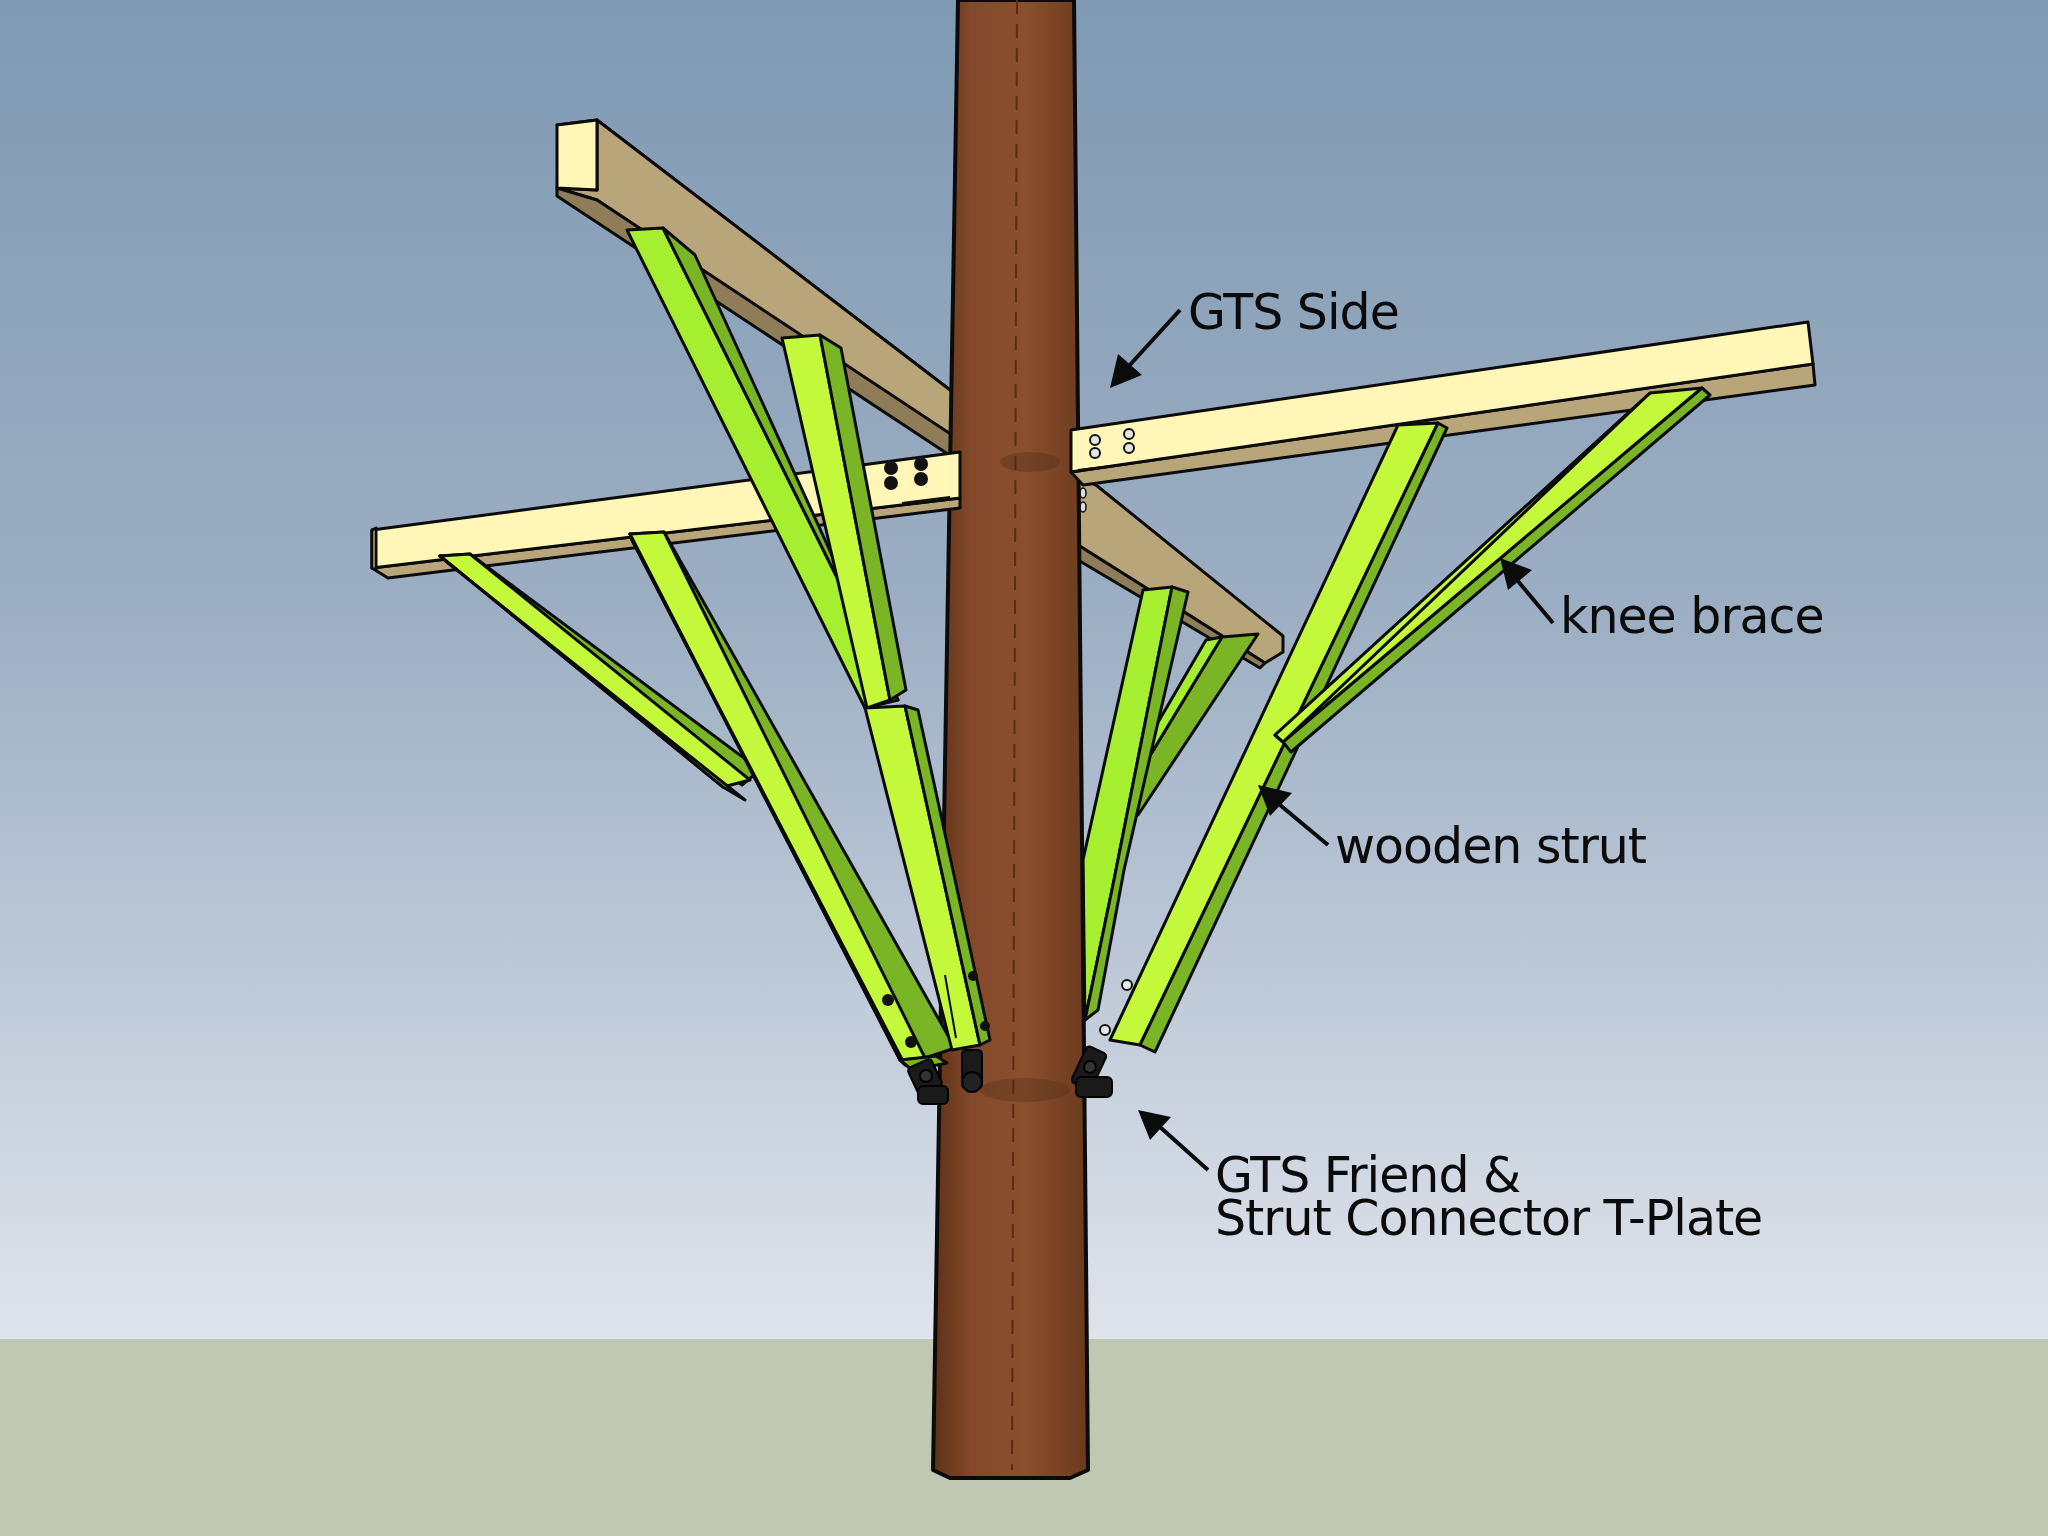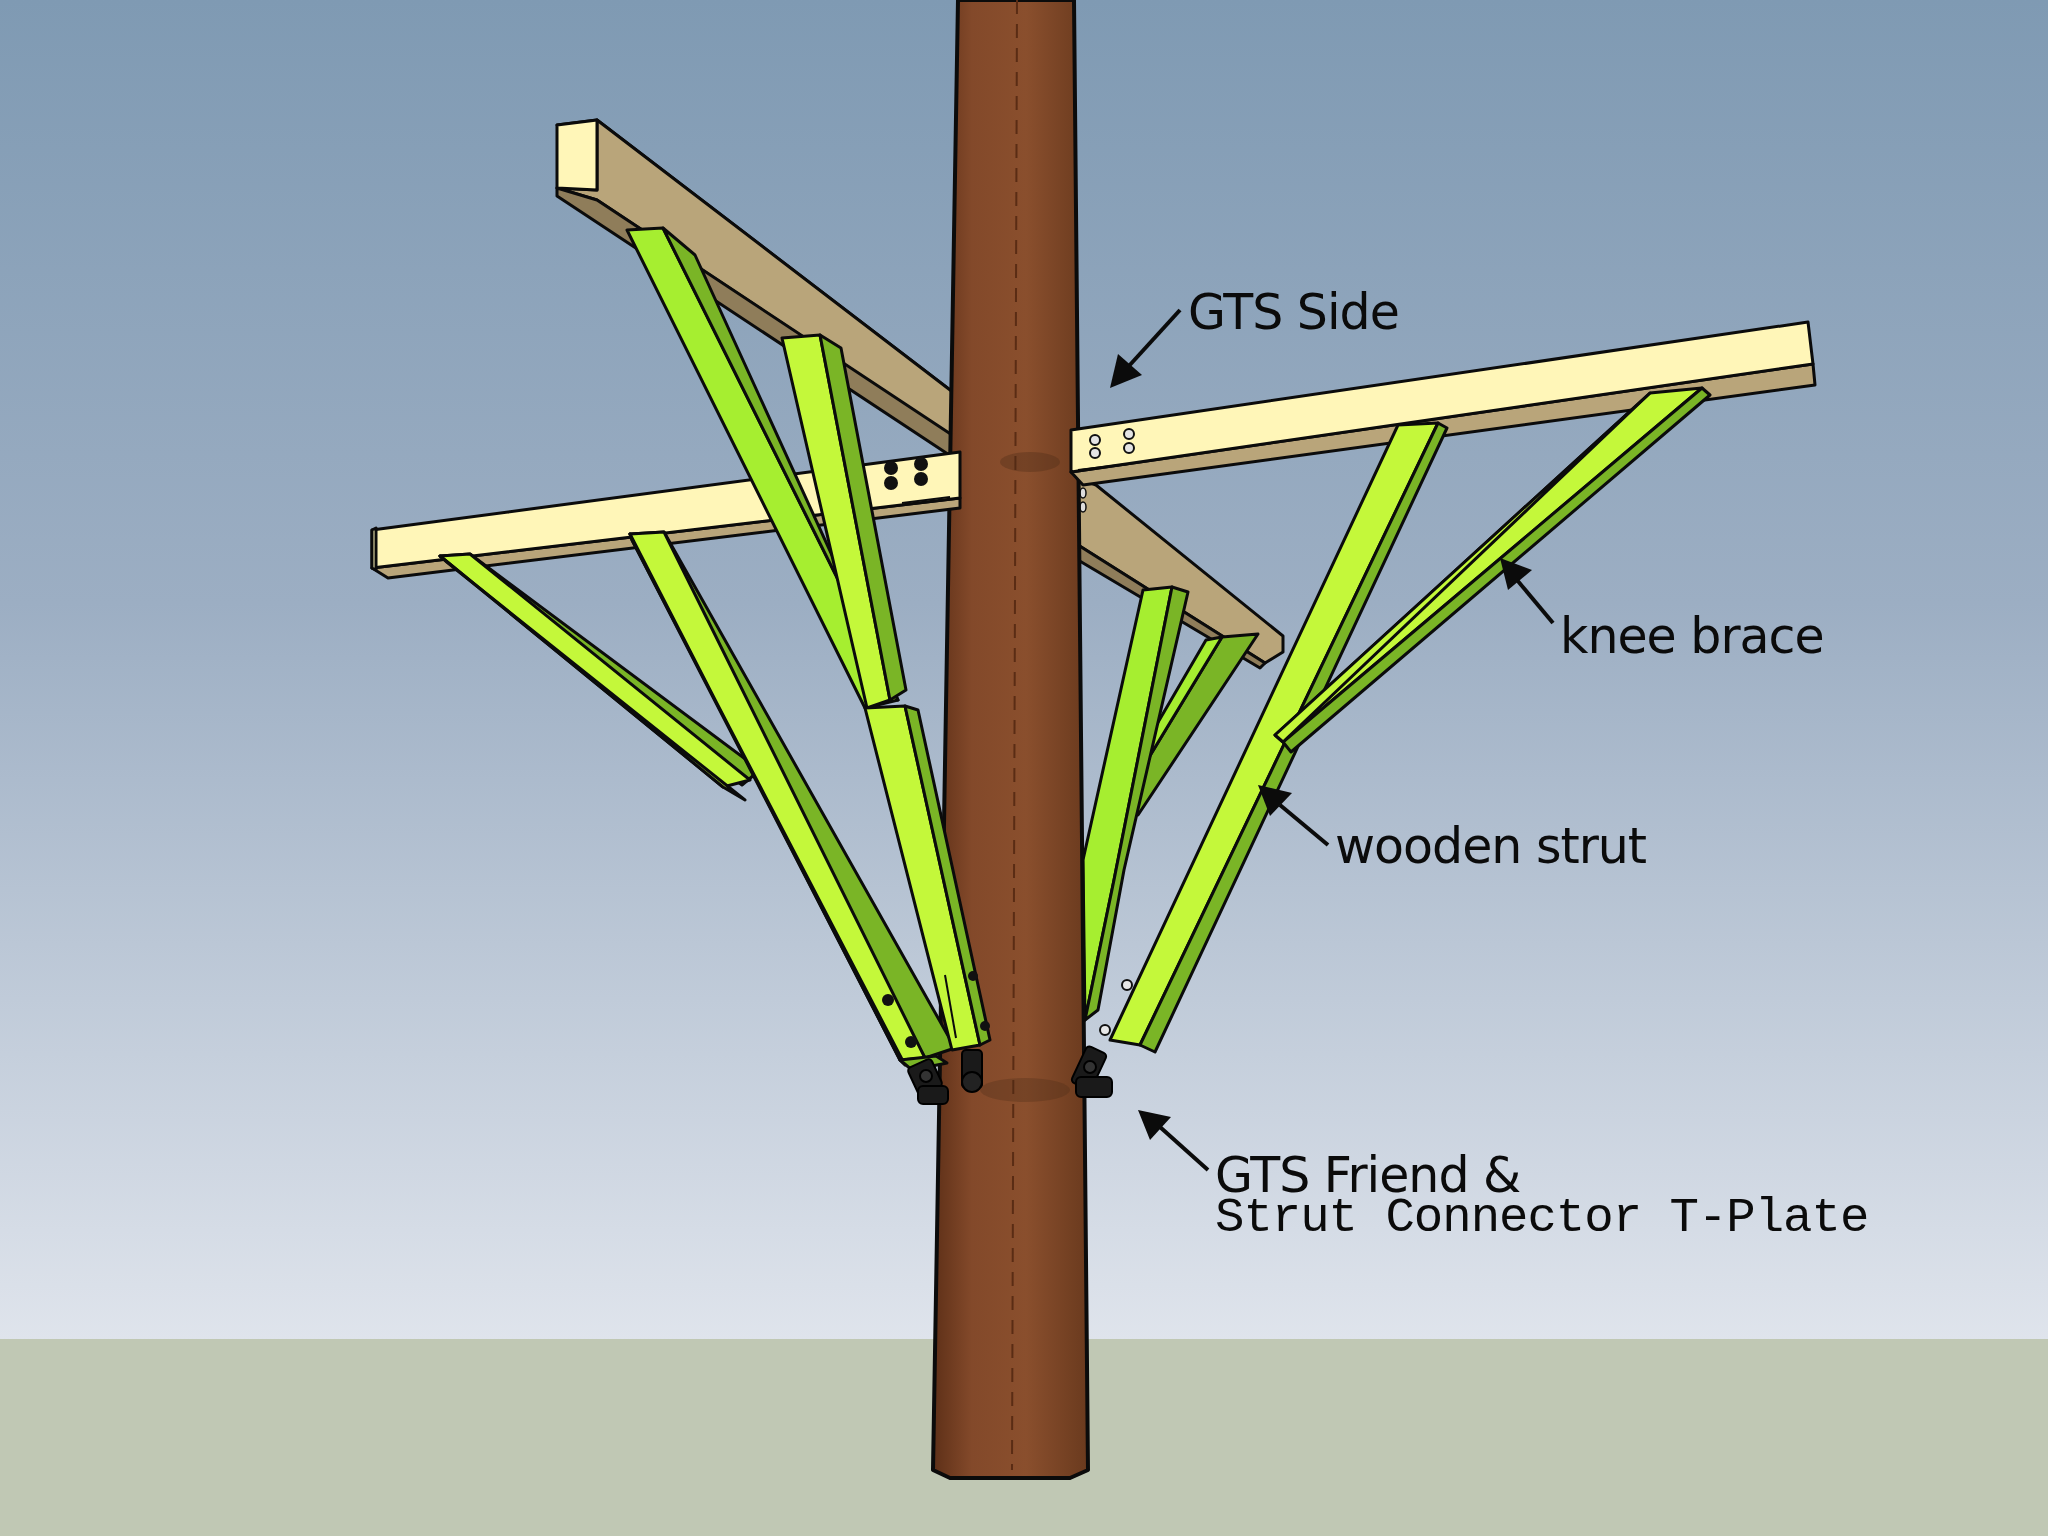--- a/index.html
+++ b/index.html
@@ -1,23 +1,23 @@
 <!DOCTYPE html>
 <html><head>
 <meta charset="utf-8">
 <style>
   html, body { margin: 0; padding: 0; }
   body { width: 2048px; height: 1536px; position: relative; overflow: hidden; background: #7f9ab3; font-family: "DejaVu Sans", sans-serif; }
   #scene { position: absolute; left: 0; top: 0; width: 2048px; height: 1536px; }
   .label { position: absolute; color: #0b0b0b; font-family: "DejaVu Sans", sans-serif; font-size: 49px; letter-spacing: -1px; white-space: nowrap; line-height: 1; }
   #lbl-gts-side { left: 1188px; top: 288px; }
-  #lbl-knee { left: 1560px; top: 612px; text-align: right; }
+  #lbl-knee { left: 1560px; top: 592px; text-align: right; }
   #lbl-strut { left: 1335px; top: 822px; }
   #lbl-friend1 { left: 1215px; top: 1151px; }
-  #lbl-friend2 { left: 1215px; top: 1194px; font-family: Liberation Mono, monospace; }
+  #lbl-friend2 { left: 1215px; top: 1194px; }
 </style>
 </head>
 <body>
 
 <svg id="scene" viewBox="0 0 2048 1536" xmlns="http://www.w3.org/2000/svg">
   <defs>
     <linearGradient id="skyGrad" x1="0" y1="0" x2="0" y2="1">
       <stop offset="0" id="sky-s0" stop-color="#7f9ab3"></stop>
       <stop offset="0.45" id="sky-s1" stop-color="#9caec3"></stop>
       <stop offset="1" id="sky-s2" stop-color="#dfe4ec"></stop>

